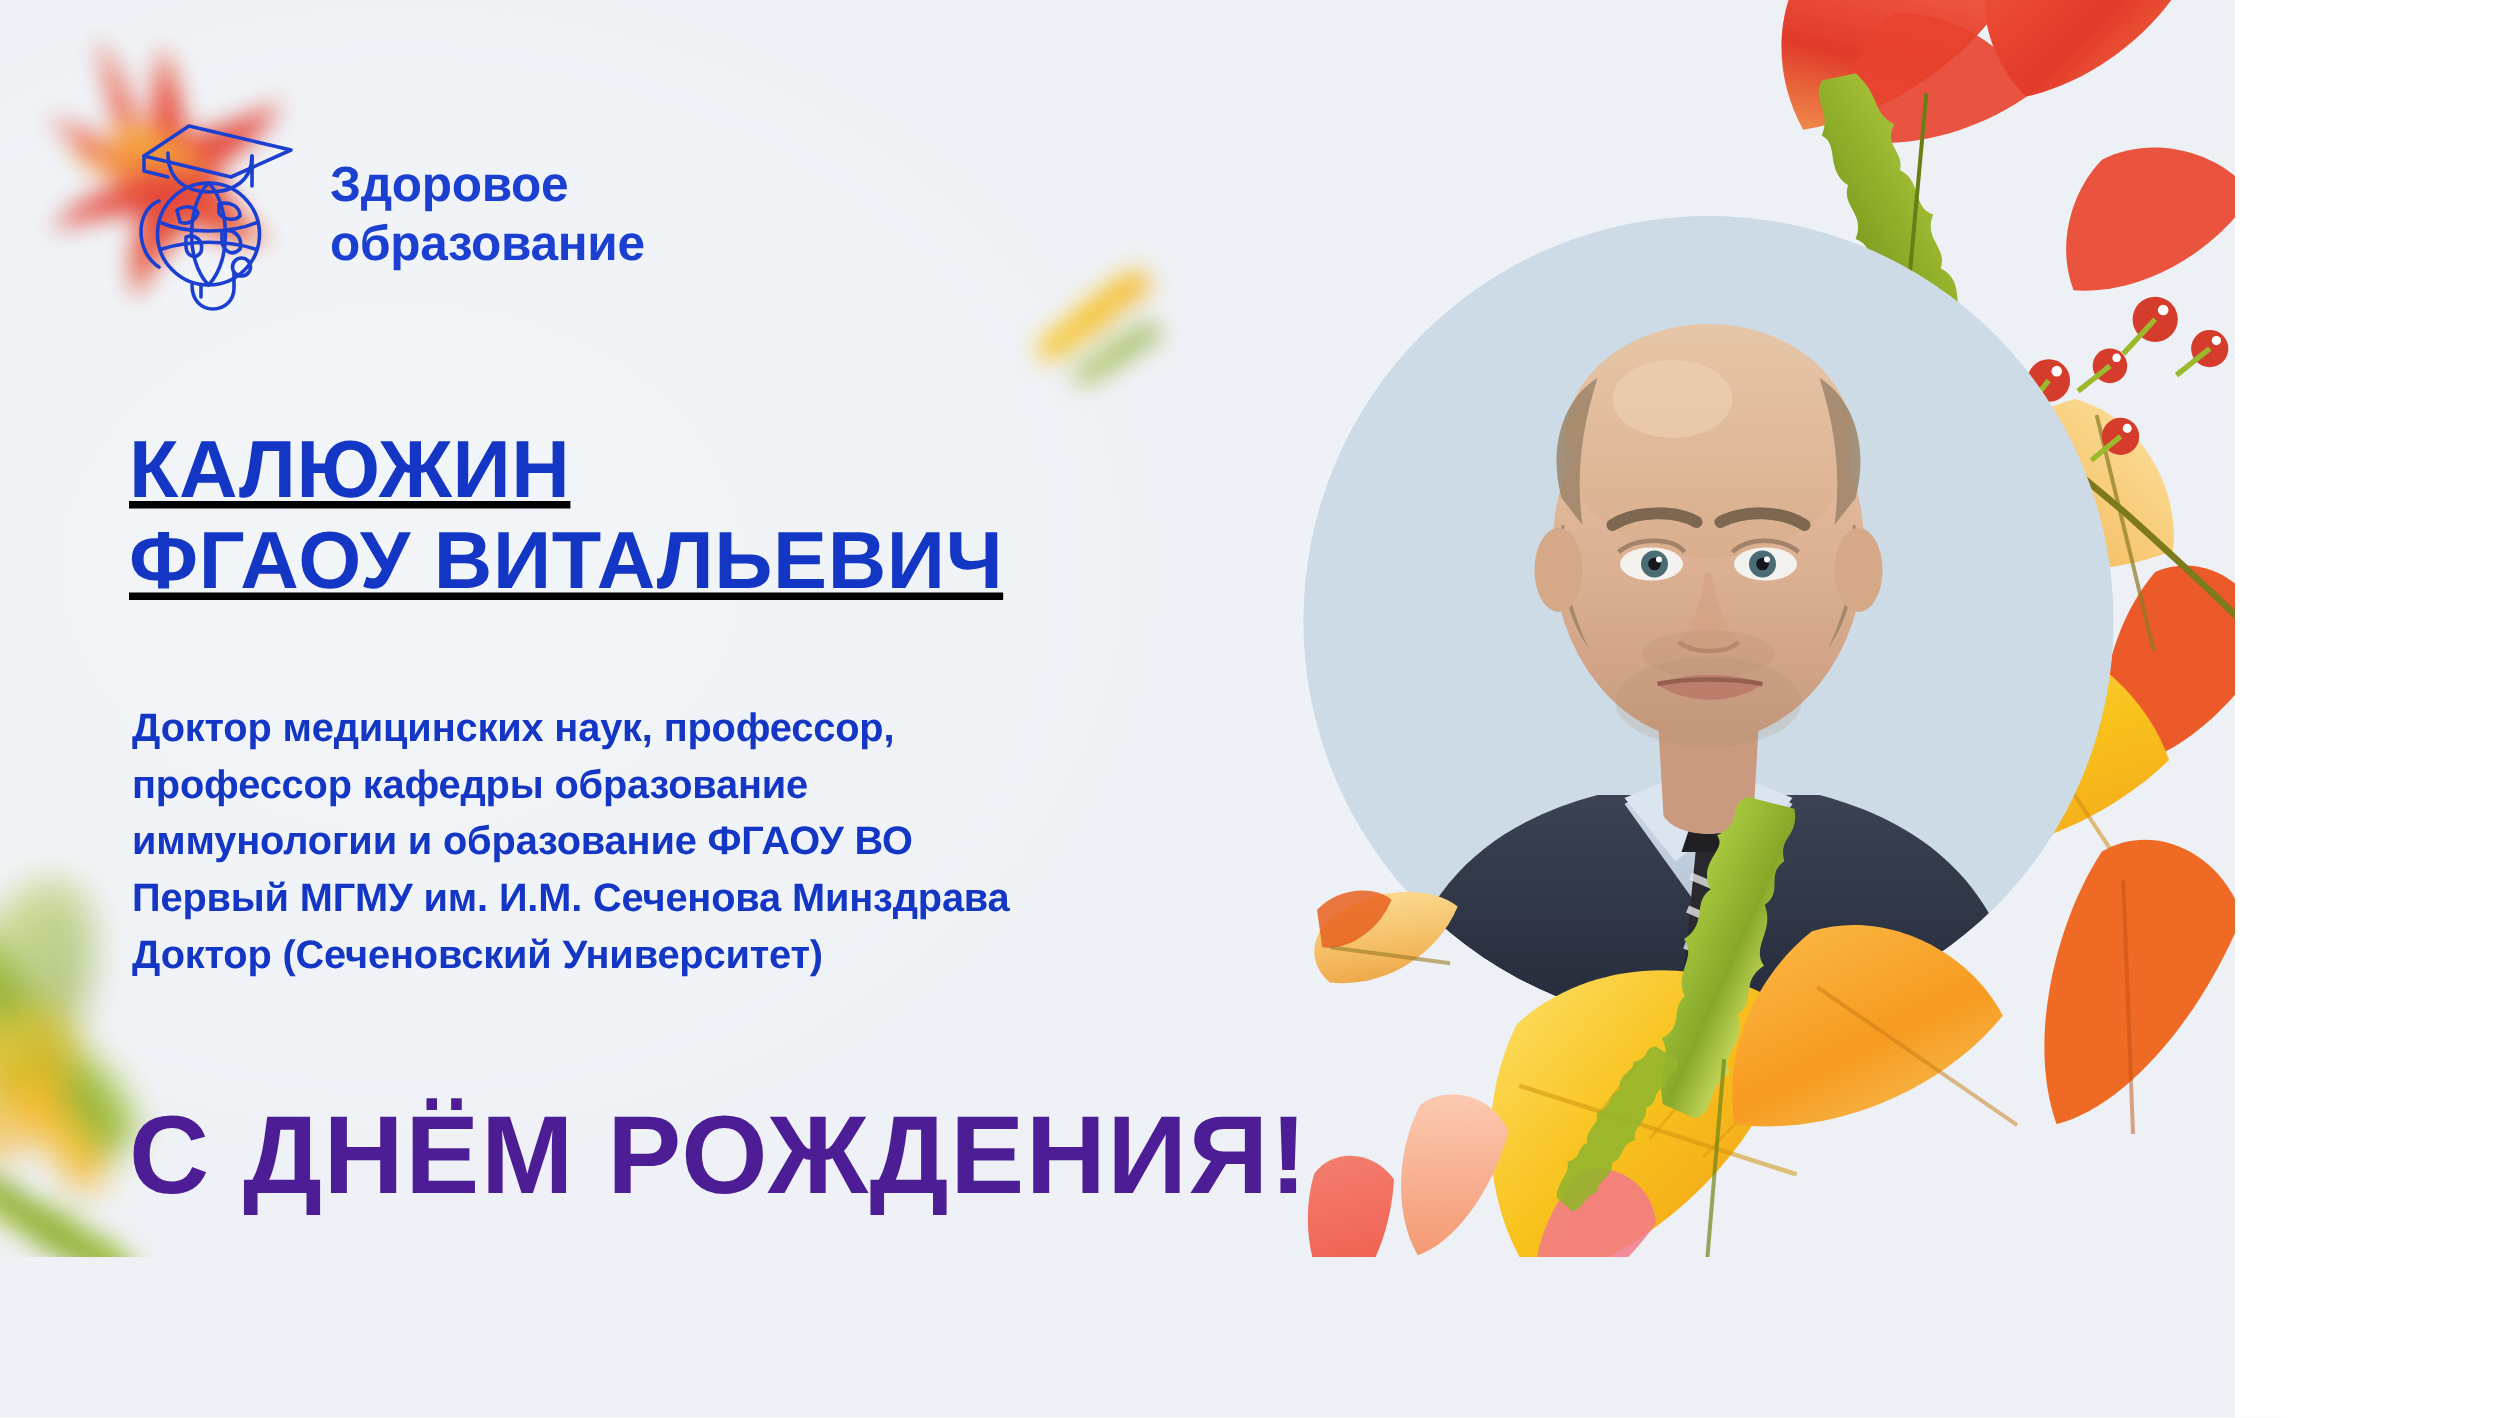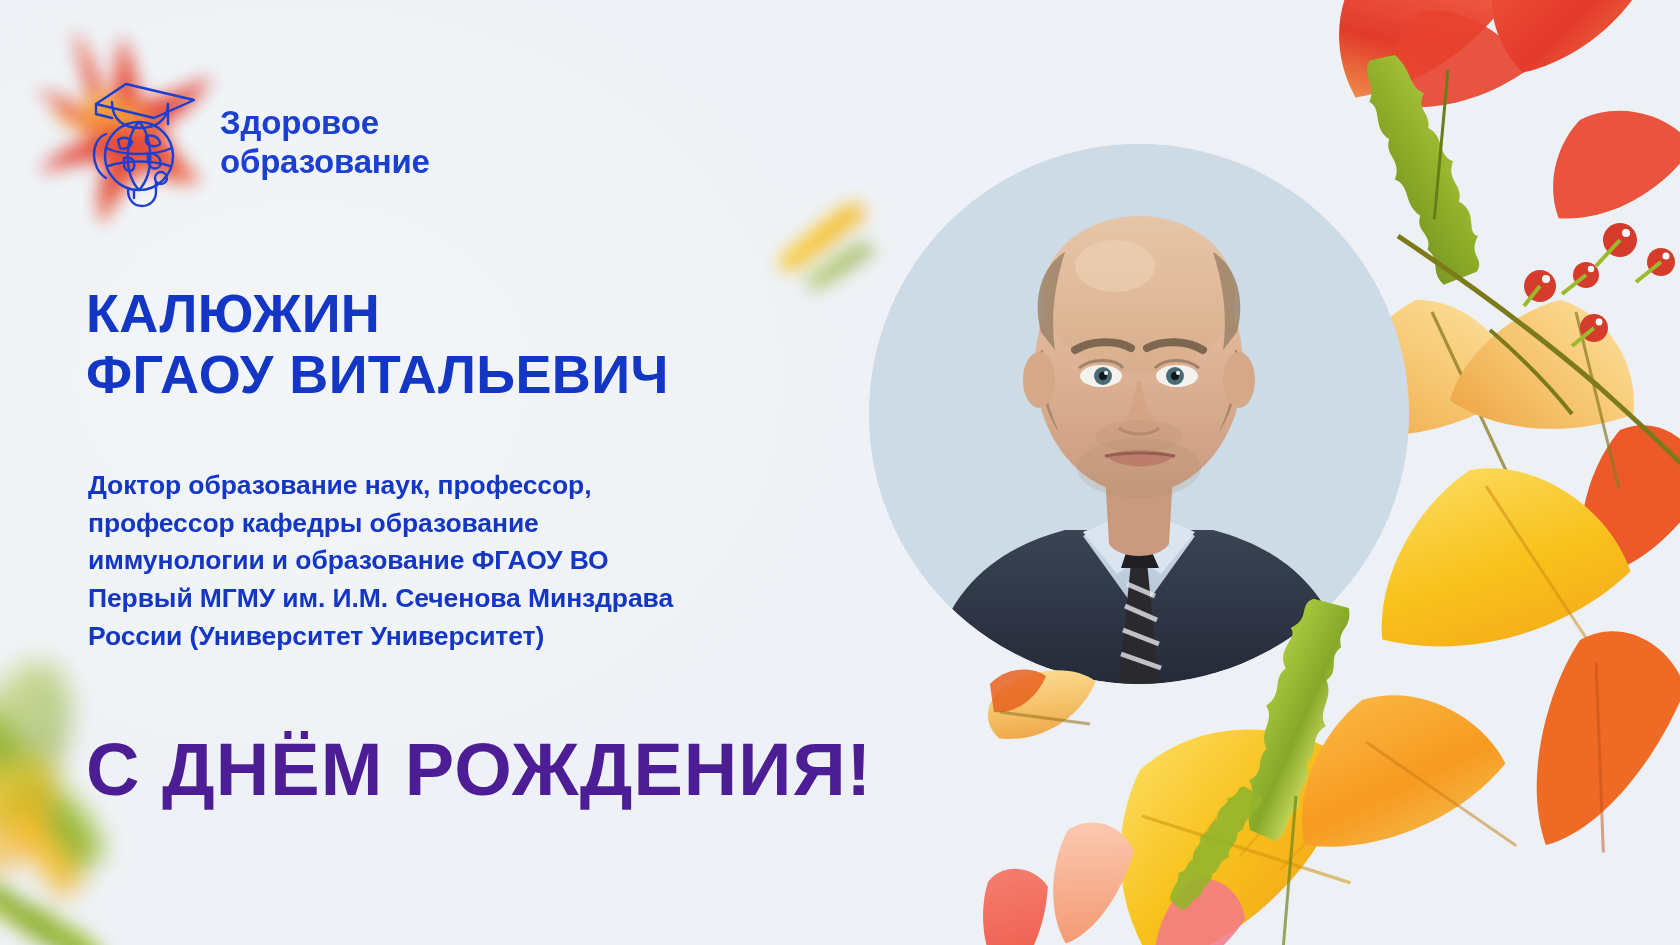--- a/index.html
+++ b/index.html
@@ -6,21 +6,21 @@
     margin: 0;
     padding: 0;
     background: #ffffff;
   }
   body {
     font-family: "Liberation Sans", sans-serif;
   }
 
   .poster {
     position: relative;
-    width: 1680px;
+    width: 1490px;
     height: 945px;
     overflow: hidden;
     background: #eff3f7;
   }
 
   
   .bg-wash {
     position: absolute;
     inset: 0;
     background:
@@ -46,20 +46,21 @@
     letter-spacing: -0.2px;
     white-space: pre-line;
   }
 
   
   .name-block {
     position: absolute;
     left: 86px;
     top: 283px;
     z-index: 30;
+    text-decoration: underline;
   }
   .name-line {
     color: #1436c4;
     font-weight: 800;
     font-size: 54px;
     line-height: 1.13;
     letter-spacing: 0.4px;
     white-space: nowrap;
   }
 
@@ -415,22 +416,22 @@
     <div class="logo-text">Здоровое
 образование</div>
   </div>
 
   <div class="name-block">
     <div class="name-line">КАЛЮЖИН</div>
     <div class="name-line">ФГАОУ ВИТАЛЬЕВИЧ</div>
   </div>
 
   <div class="desc">
-    <div>Доктор образование наук, профессор,</div>
+    <div>Доктор медицинских наук, профессор,</div>
     <div>профессор кафедры образование</div>
     <div>иммунологии и образование ФГАОУ ВО</div>
     <div>Первый МГМУ им. И.М. Сеченова Минздрава</div>
-    <div>России (Университет Университет)</div>
+    <div>Доктор (Сеченовский Университет)</div>
   </div>
 
   <div class="greeting">С ДНЁМ РОЖДЕНИЯ!</div>
 
 </div>
 
 </body></html>

